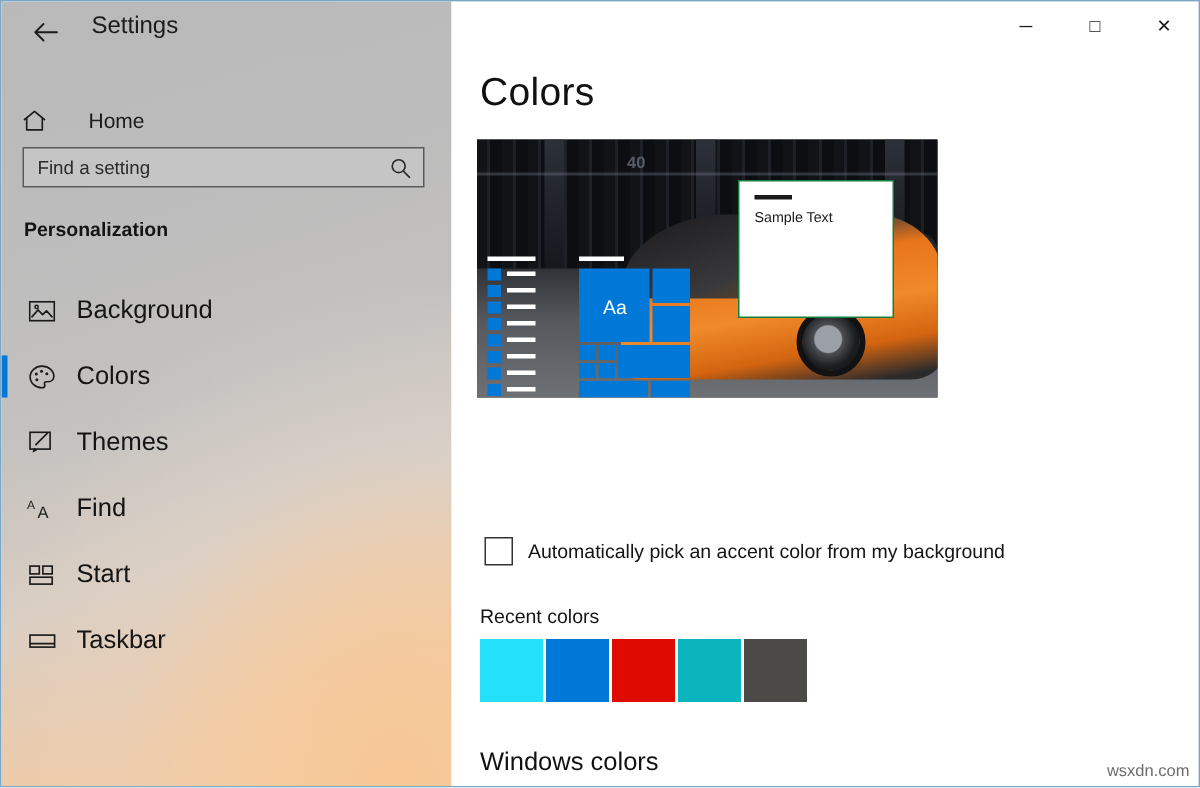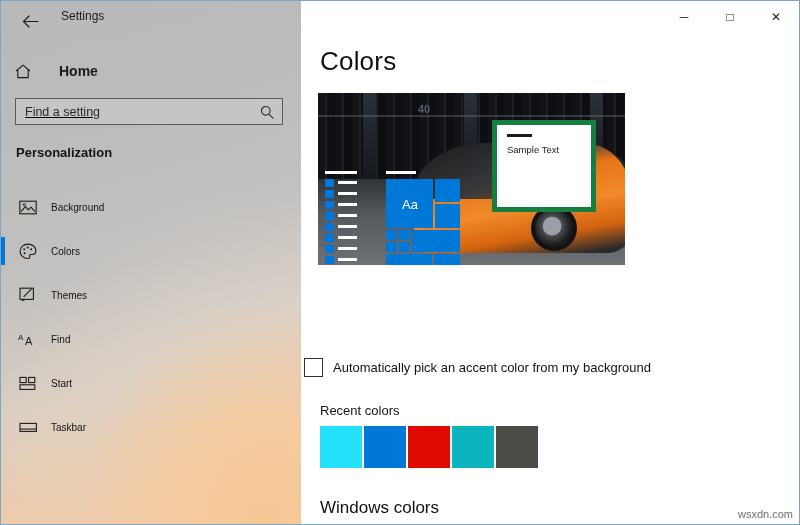--- a/index.html
+++ b/index.html
@@ -37,41 +37,41 @@
     width: 300px; height: 40px;
   }
   .back-arrow {
     position: absolute; left: 14px; top: 6px;
     width: 30px; height: 28px;
     display: flex; align-items: center; justify-content: center;
     color: #1b1b1b;
   }
   .settings-title {
     position: absolute; left: 60px; top: 8px;
-    font-size: 12px; color: #1b1b1b;
+    font-size: 16px; color: #1b1b1b;
   }
 
   .home-item {
     position: absolute; left: 0; top: 53px;
     width: 300px; height: 34px;
-    display: flex; align-items: center; font-weight: bold;
+    display: flex; align-items: flex-end;
   }
   .home-icon {
     width: 34px; margin-left: 14px;
     display: flex; align-items: center; justify-content: flex-start;
     color: #1b1b1b;
   }
   .home-label { font-size: 14px; color: #1b1b1b; margin-left: 10px; }
 
   .search-box {
     position: absolute; left: 14px; top: 97px;
     width: 268px; height: 27px;
     background: #c5c5c5;
     border: 1px solid #5a5a5a;
-    display: flex; align-items: center; text-decoration: underline;
+    display: flex; align-items: center;
   }
   .search-placeholder {
     font-size: 12.5px; color: #2b2b2b;
     margin-left: 9px; flex: 1;
   }
   .search-icon {
     margin-right: 8px; color: #2b2b2b;
     display: flex; align-items: center;
   }
 
@@ -90,21 +90,21 @@
     position: absolute; left: 0; top: 8px;
     width: 4px; height: 28px;
     background: transparent;
   }
   .nav-item.selected .sel-bar { background: #0078d7; }
   .nav-icon {
     width: 22px; margin-left: 16px;
     display: flex; align-items: center; justify-content: center;
     color: #1b1b1b;
   }
-  .nav-label { font-size: 10px; color: #141414; margin-left: 12px; }
+  .nav-label { font-size: 17px; color: #141414; margin-left: 12px; }
 
   
   .content {
     position: absolute; left: 300px; top: 0;
     width: 498px; height: 523px;
     background: #ffffff;
   }
   .win-controls {
     position: absolute; right: 0; top: 0;
     display: flex; height: 32px;
@@ -201,40 +201,40 @@
   }
   .pv-tile { position: absolute; background: #0b7ad8; }
   .pv-aa {
     position: absolute; left: 18px; top: 26px;
     color: #ffffff; font-size: 13px;
   }
 
   .pv-window {
     position: absolute; left: 174px; top: 27px;
     width: 104px; height: 92px;
-    background: #ffffff; border: 5px solid #15803d;
+    background: #ffffff; border: 1px solid #15803d;
   }
   .pv-win-bar {
     position: absolute; left: 10px; top: 9px;
     width: 25px; height: 2.5px; background: #1b1b1b;
   }
   .pv-win-text {
     position: absolute; left: 10px; top: 19px;
     font-size: 9.5px; color: #1b1b1b;
   }
 
   .subhead {
     position: absolute; left: 19px;
     font-size: 17px; color: #111;
   }
   #choose-color-head { top: 311px; }
   #windows-colors-head { top: 497px; }
 
   .auto-accent-row {
-    position: absolute; left: 3px; top: 357px;
+    position: absolute; left: 22px; top: 357px;
     display: flex; align-items: center;
   }
   .checkbox {
     width: 19px; height: 19px;
     border: 1.6px solid #333;
     background: #ffffff;
   }
   .auto-accent-label {
     font-size: 13px; color: #141414; margin-left: 10px;
   }

